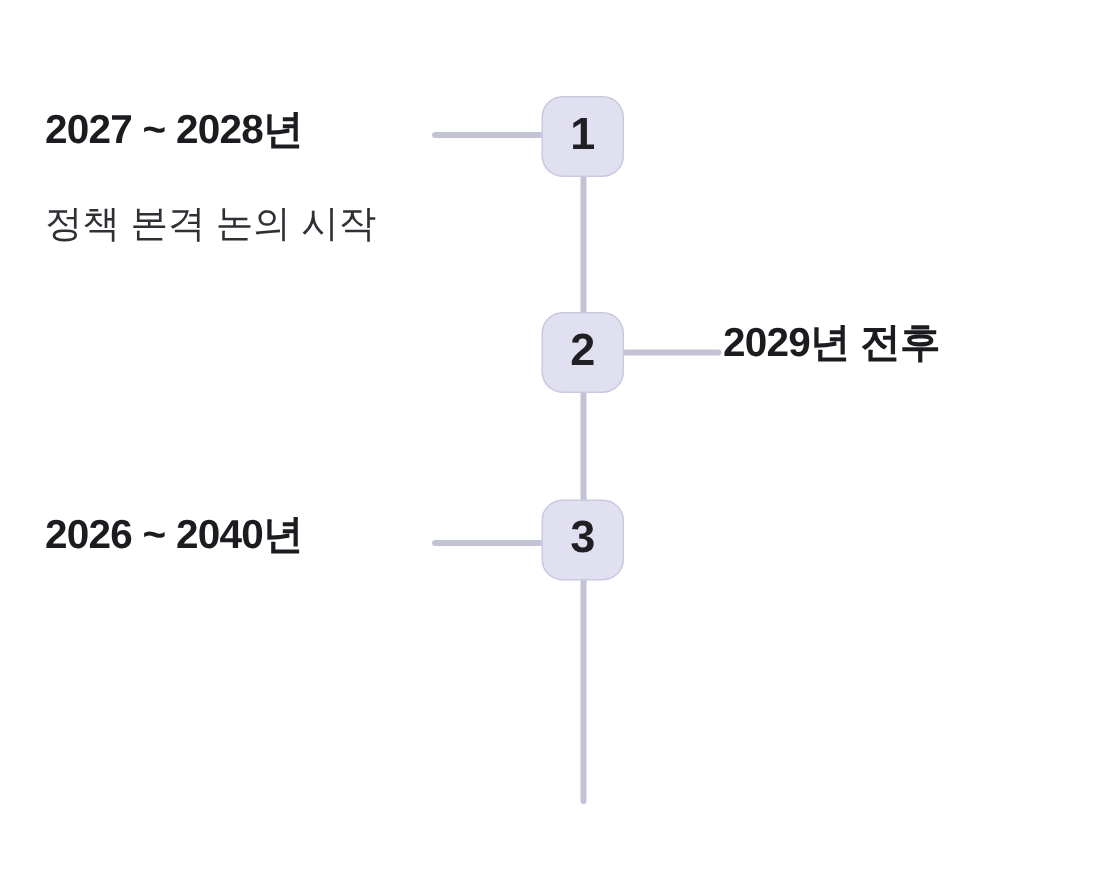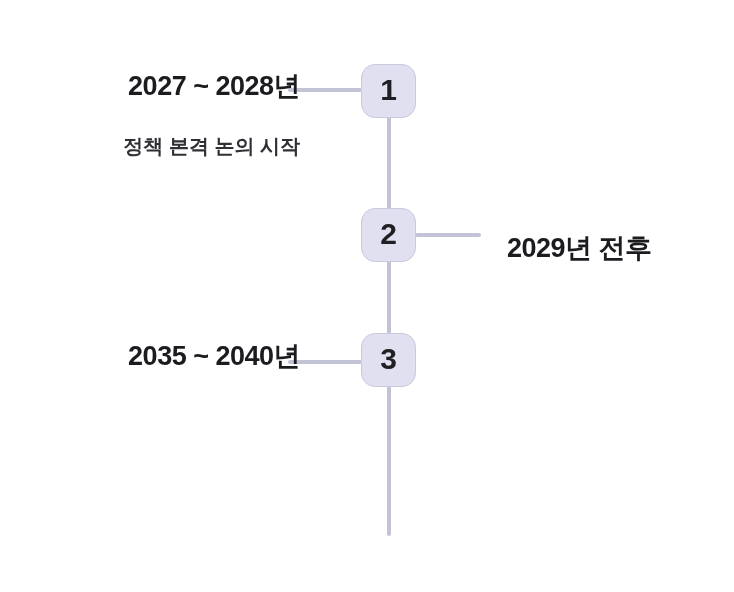--- a/index.html
+++ b/index.html
@@ -64,34 +64,34 @@
     position: absolute;
     font-size: 27px;
     font-weight: 700;
     letter-spacing: -0.5px;
     color: var(--title-text, #1b1b20);
     white-space: nowrap;
     line-height: 1.15;
   }
   .desc {
     position: absolute;
-    font-size: 20px;
-    font-weight: 700;
+    font-size: 25px;
+    font-weight: 400;
     color: var(--description-text, #2f2f35);
     white-space: nowrap;
     line-height: 1.2;
   }
   .side-left {
     left: 30px;
     width: 270px;
-    text-align: right;
+    text-align: left;
   }
   .t1 { top: 71px; }
   .d1 { top: 134px; }
-  .t2 { left: 507px; top: 213px; margin-top: 20px; }
+  .t2 { left: 482px; top: 213px; }
   .d2 { left: 511px; top: 280px; }
   .t3 { top: 341px; }
   .d3 { top: 408px; }
 </style>
 </head>
 <body style="background: rgb(255, 255, 255);">
 
 <div class="canvas">
 
   <div class="vline"></div>
@@ -106,15 +106,15 @@
   <div class="connector c2"></div>
   <div class="node n2">
     <span>2</span>
   </div>
   <div class="title t2">2029년 전후</div>
 
   <div class="connector c3"></div>
   <div class="node n3">
     <span>3</span>
   </div>
-  <div class="title side-left t3">2035 ~ 2040년</div>
+  <div class="title side-left t3">2026 ~ 2040년</div>
 
 </div>
 
 </body></html>

